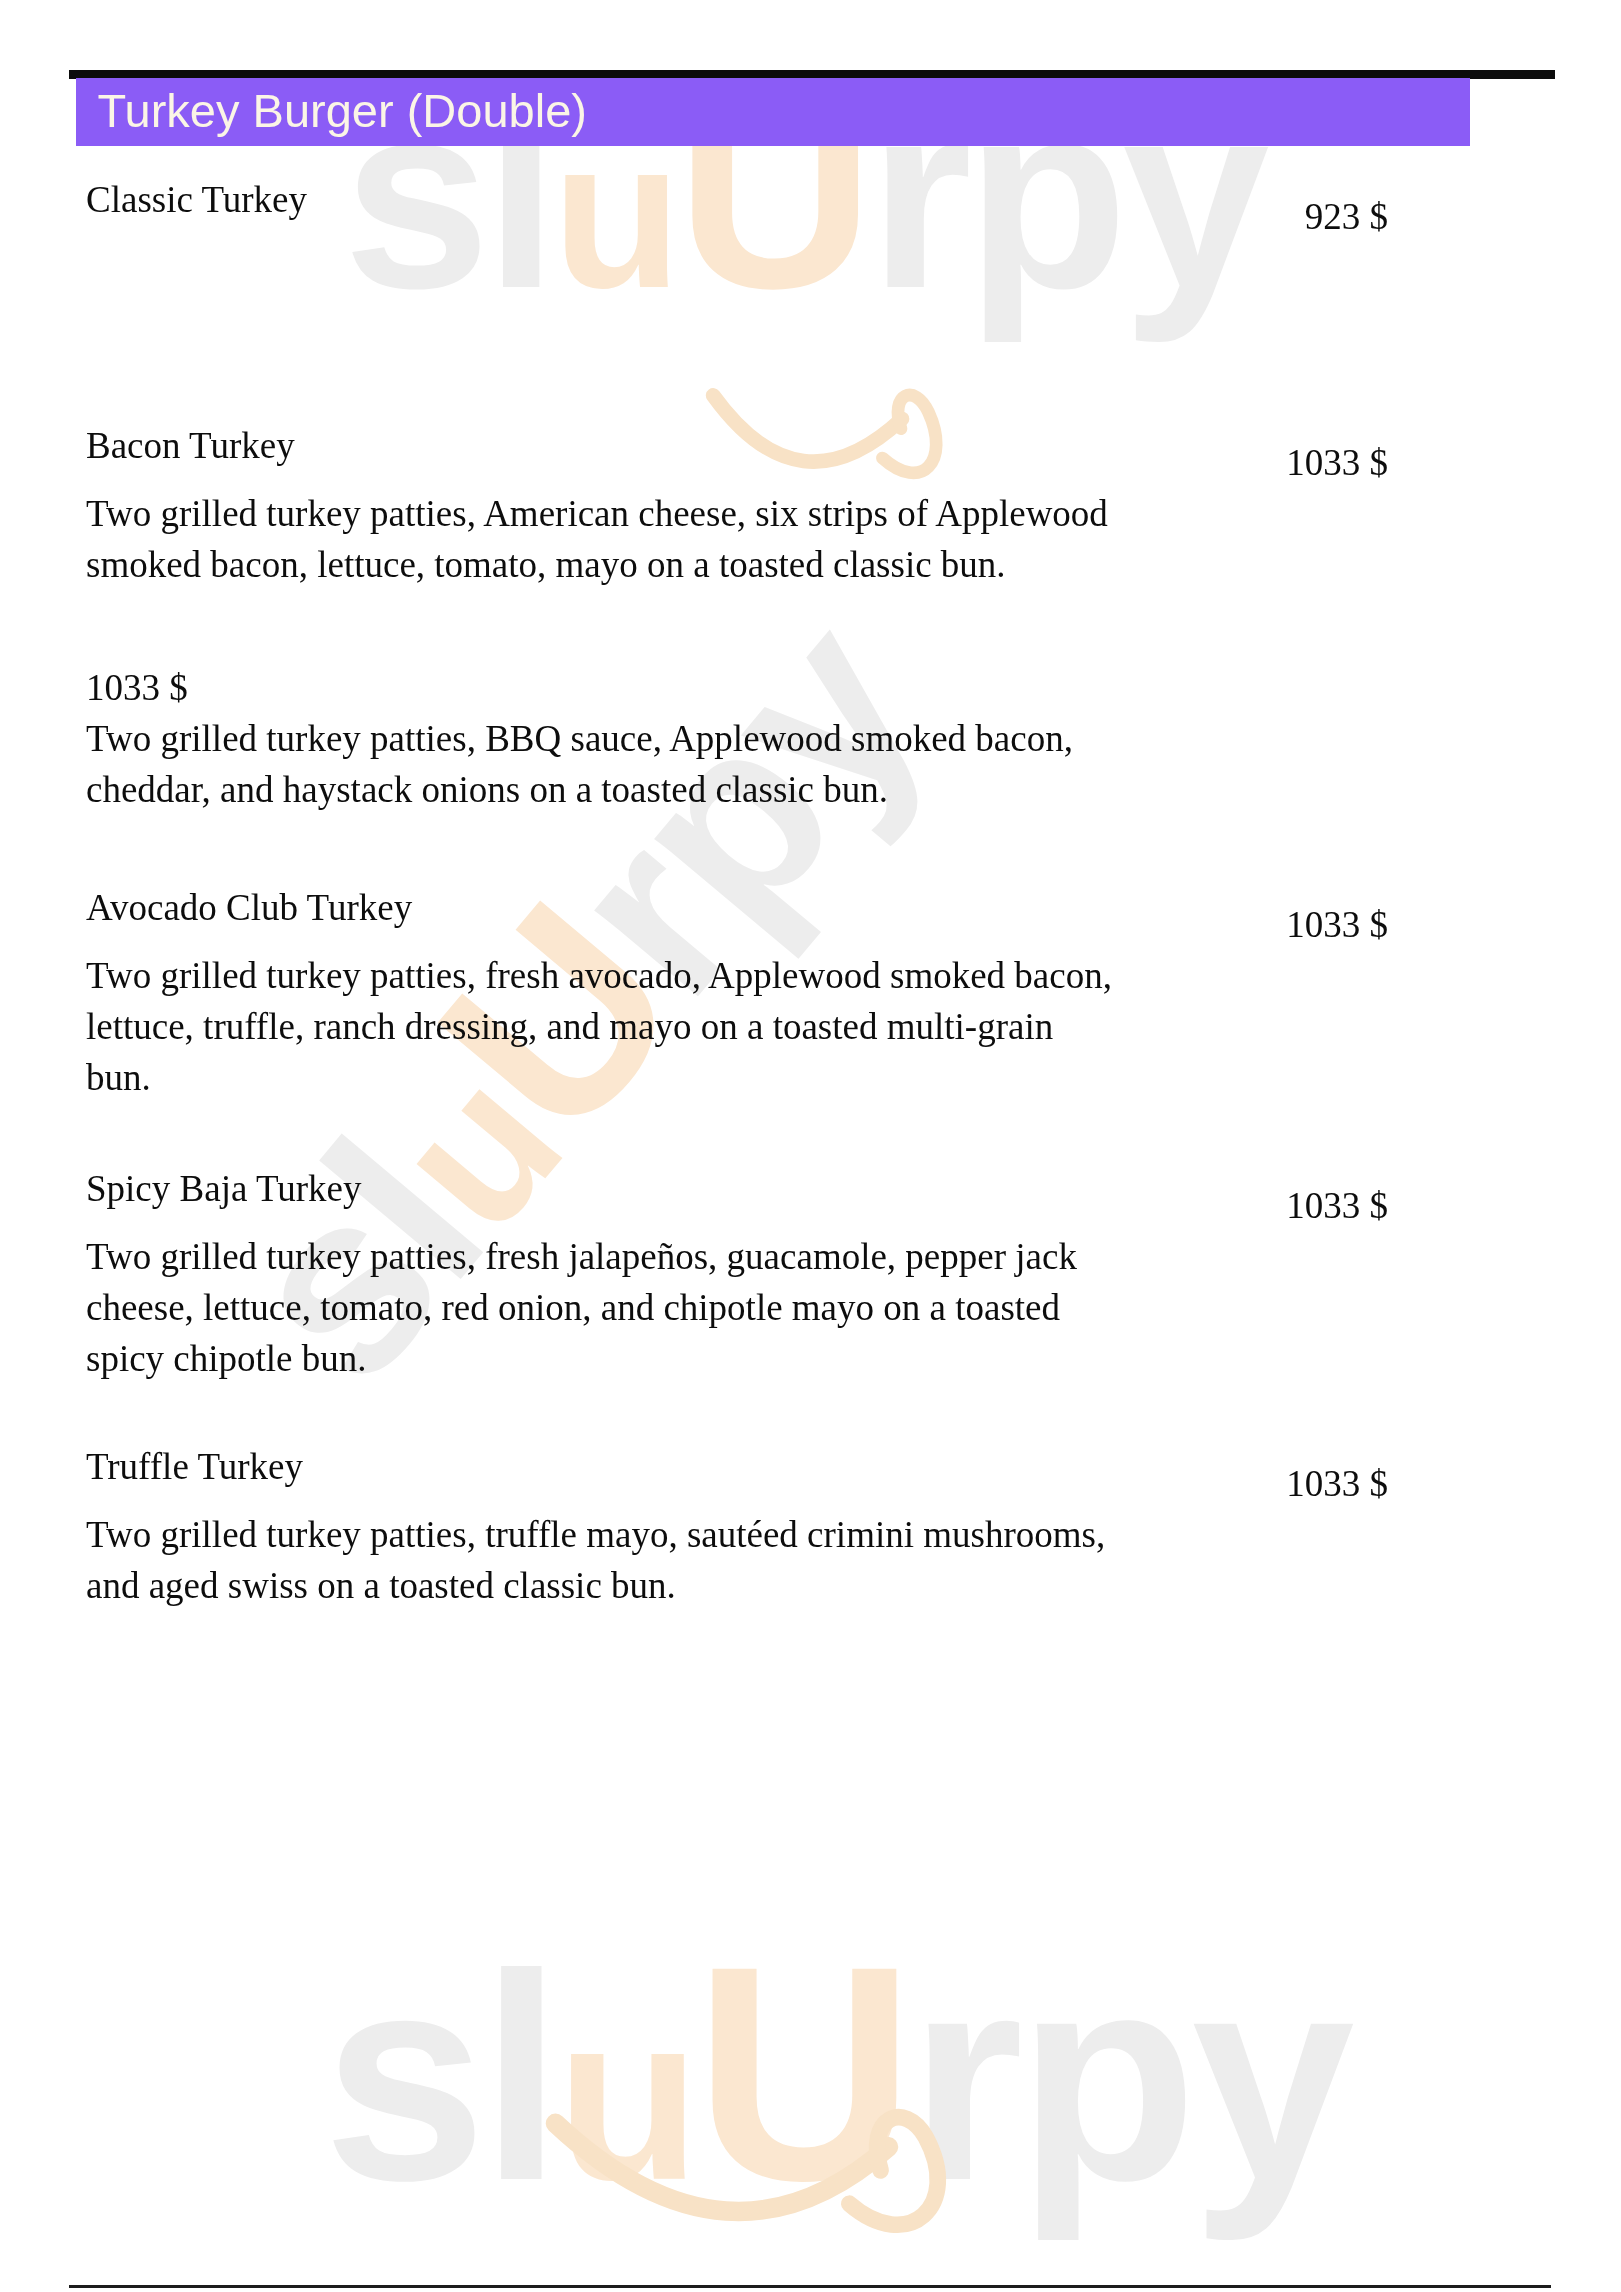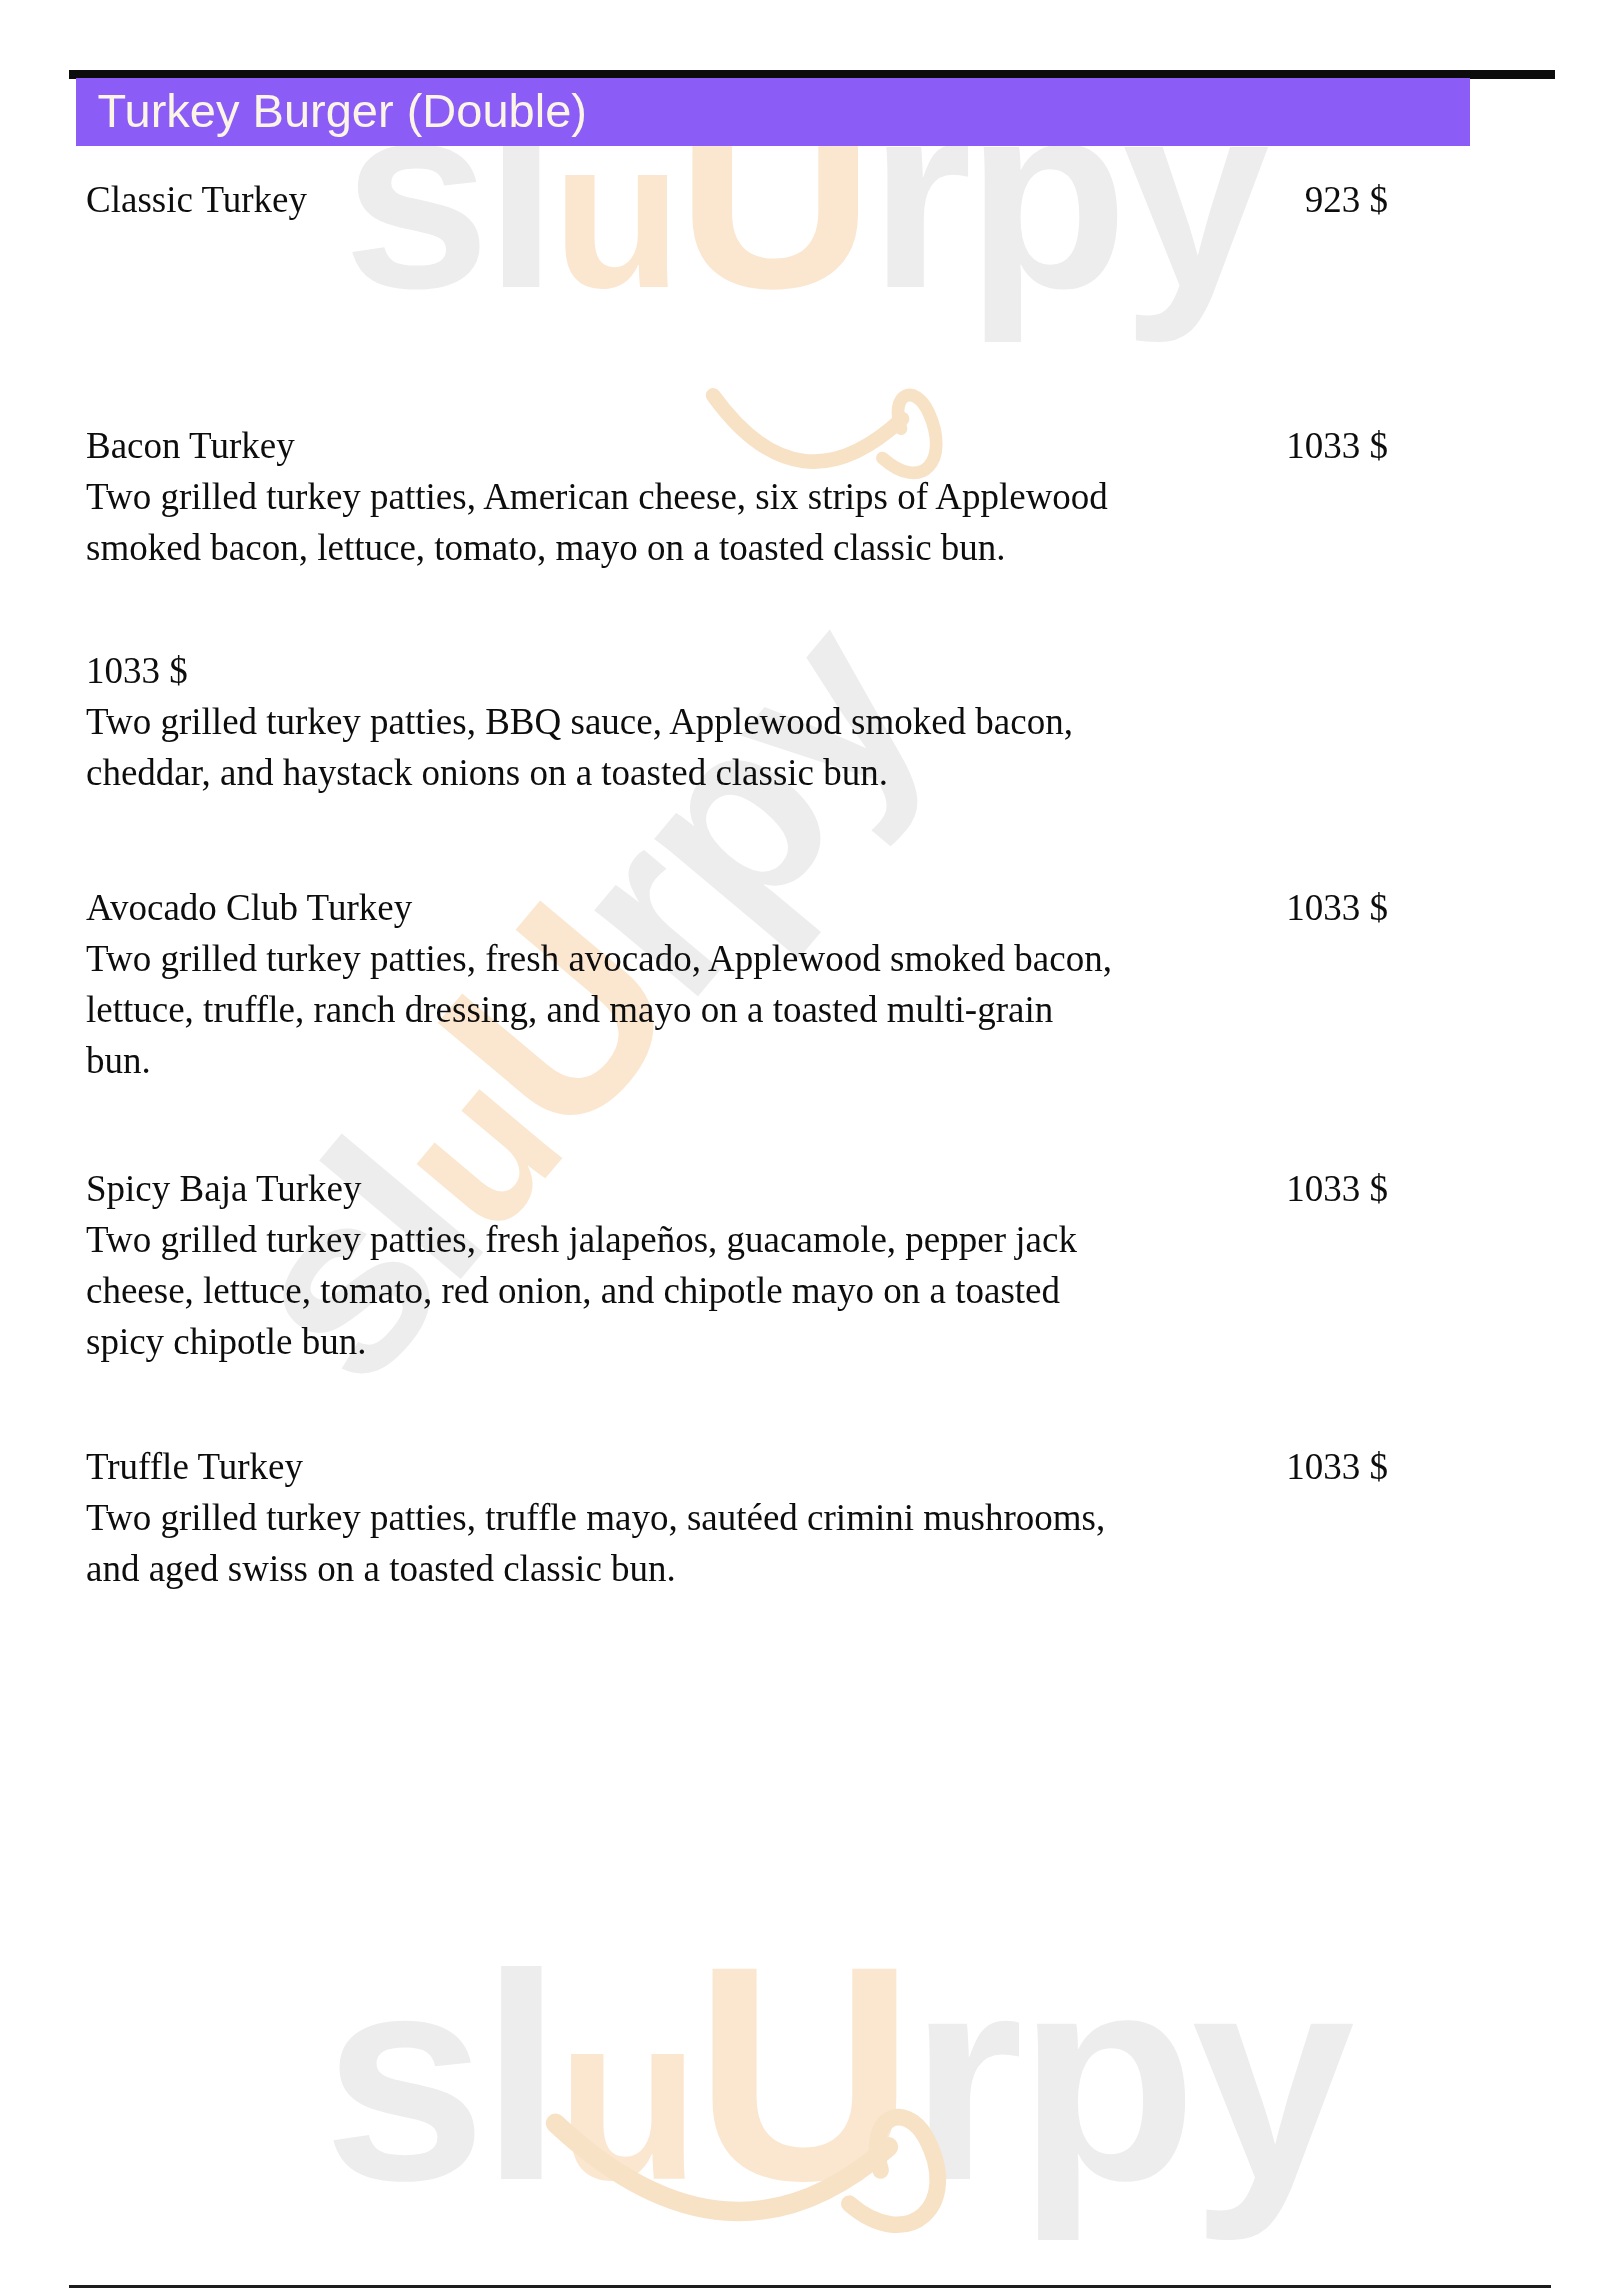--- a/index.html
+++ b/index.html
@@ -31,21 +31,21 @@
     font-family:"Liberation Sans",sans-serif;font-size:47px;color:#fbf5e6;
     padding-left:21.6px;padding-bottom:3.9px;
   }
   
   .menu-item{
     position:absolute;left:86px;width:1302px;z-index:1;
     font-size:37px;line-height:51px;color:#0d0d0d;
   }
   .item-head{display:flex;justify-content:space-between;align-items:flex-start;}
   .item-name{}
-  .item-price{text-align:center;}
+  .item-price{text-align:center;margin-top:17px;}
   .item-desc{white-space:pre-line;max-width:1296px;}
   
   .bottom-rule{position:absolute;left:69px;top:2285px;width:1482px;height:2.9px;background:#1c1c1c;z-index:2;}
 </style>
 </head>
 <body>
 
 <div class="wm wm-top">
   <span class="g">sl</span><span class="o u-small">u</span><span class="o u-big">U</span><span class="g">rpy</span>
 </div>

